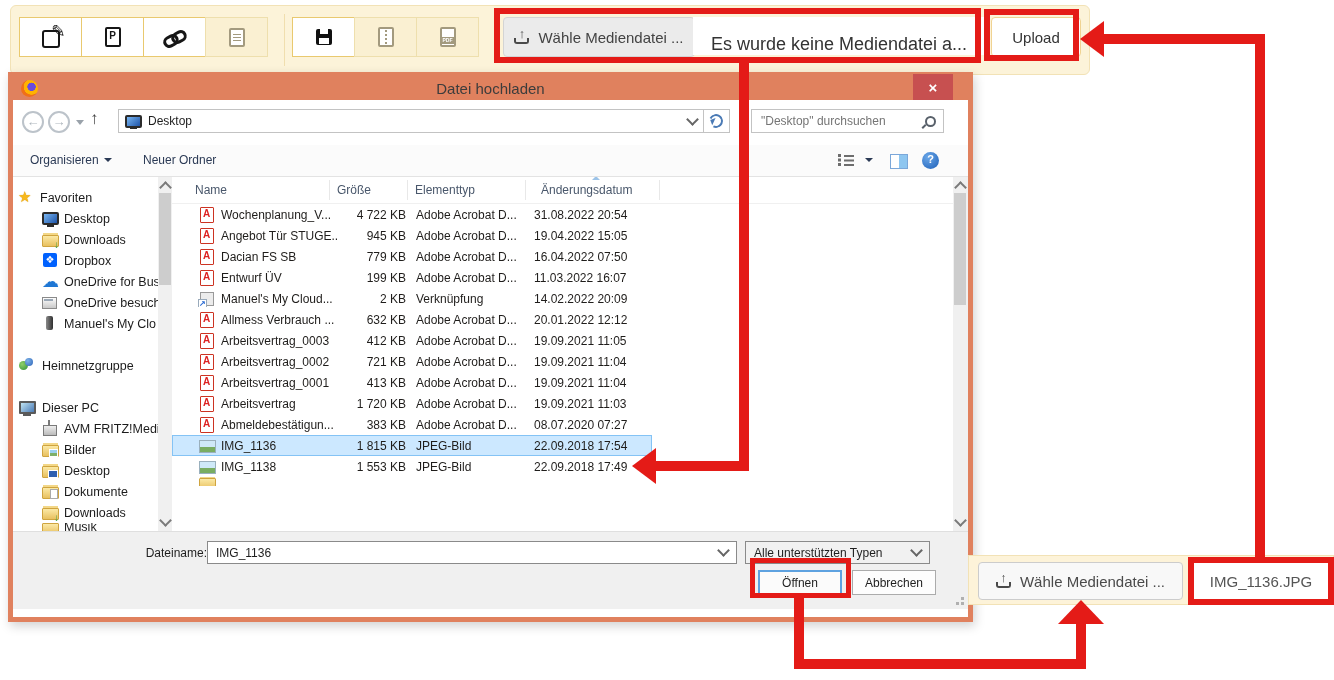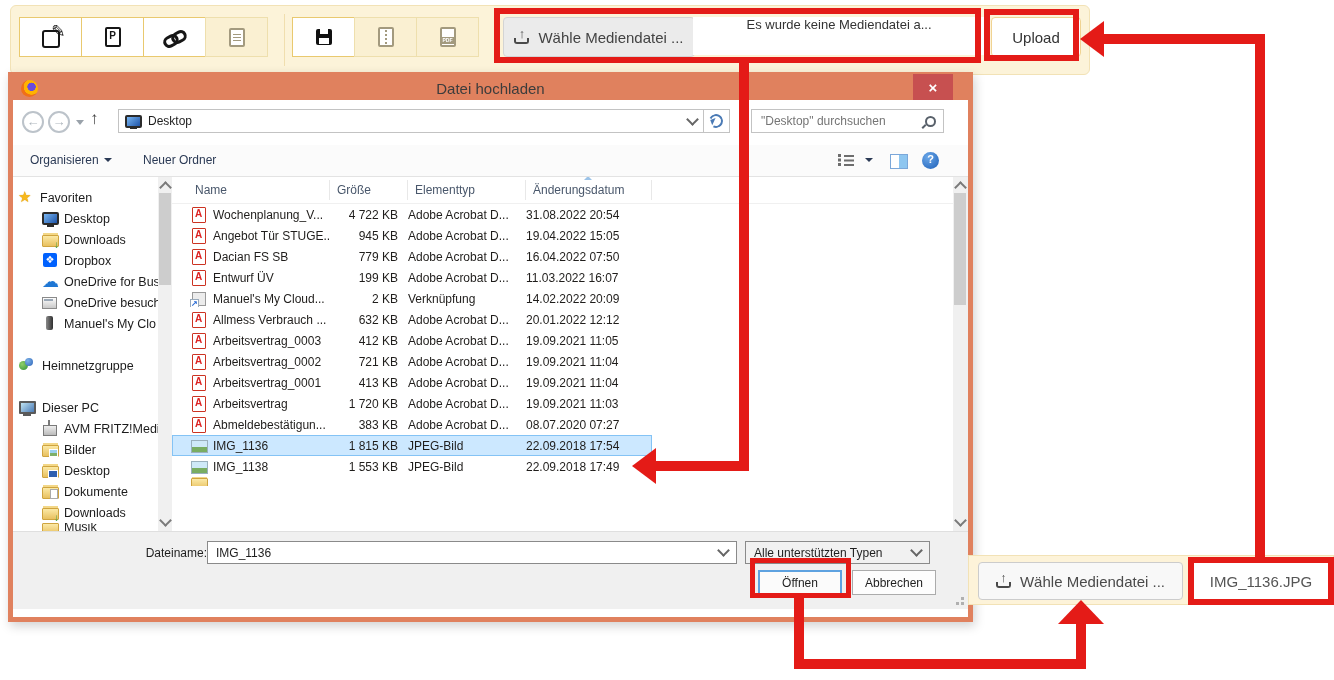--- a/index.html
+++ b/index.html
@@ -9,21 +9,21 @@
 
   
   .top-toolbar{left:10px;top:5px;width:1078px;height:68px;background:#fcf3d9;border:1px solid #f2e2b6;border-radius:6px;}
   .btn-group{position:absolute;top:11px;display:flex;}
   .grp-edit{left:9px;}
   .grp-export{left:282px;}
   .tb-btn{width:61px;height:38px;background:#fff;border:1px solid #e9c96f;margin-left:-1px;display:flex;align-items:center;justify-content:center;}
   .tb-btn.off{background:#faf0d2;border-color:#eedfad;}
   .group-sep{left:273px;top:8px;width:1px;height:52px;background:#f0deae;}
   .choose-top{left:492px;top:11px;width:190px;height:38px;background:#ebebeb;border:1px solid #d4d4d4;border-radius:4px;display:flex;align-items:center;justify-content:center;gap:9px;font-size:15px;color:#434343;}
-  .status-box{left:682px;top:11px;width:292px;height:38px;background:#fff;display:flex;align-items:flex-start;justify-content:center;font-size:13px;color:#333;}
+  .status-box{left:682px;top:11px;width:292px;height:38px;background:#fff;display:flex;align-items:flex-end;justify-content:center;font-size:18px;color:#333;}
   .upload-btn{left:980px;top:11px;width:88px;height:38px;background:#fff;border:1px solid #f0d392;border-radius:4px;display:flex;align-items:center;justify-content:center;font-size:15px;color:#333;}
 
   
   .ico{display:inline-block;position:relative;}
   .edit-icon{width:14px;height:14px;border:2px solid #161616;border-radius:3px;margin-top:3px;}
   .edit-icon::after{content:"\270E";position:absolute;top:-11px;right:-8px;font-size:17px;color:#161616;}
   .page-p-icon{width:12px;height:16px;border:2px solid #161616;border-radius:2px;}
   .page-p-icon::after{content:"P";position:absolute;left:0;right:0;top:1px;text-align:center;font-weight:bold;font-size:10px;color:#161616;}
   .link-icon{width:24px;height:16px;}
   .link-icon::before,.link-icon::after{content:"";position:absolute;width:10px;height:6px;border:3px solid #161616;border-radius:6px;}
@@ -118,24 +118,24 @@
   .sb-thumb{position:absolute;left:1px;width:12px;background:#cdcdcd;}
   .side-thumb{top:16px;height:92px;}
   .file-thumb{top:16px;height:112px;}
 
   .filearea{flex:1;position:relative;overflow:hidden;}
   .col-headers{display:flex;height:26px;padding-left:16px;font-size:12px;color:#49576b;align-items:center;border-bottom:1px solid #f0f0f0;position:relative;}
   .col{box-sizing:border-box;padding-left:7px;border-right:1px solid #e8e8e8;height:20px;line-height:20px;}
   .col.c-name{width:142px;}
   .col.c-size{width:78px;}
   .col.c-type{width:118px;}
-  .col.c-date{width:126px;position:relative;}
+  .col.c-date{width:126px;position:relative;margin-left:8px;}
   .sort-glyph{position:absolute;top:-4px;left:58px;width:0;height:0;border-left:4px solid transparent;border-right:4px solid transparent;border-bottom:4px solid #9cc3e8;}
   .rows{width:480px;}
-  .file-row{display:grid;grid-template-columns:142px 78px 118px 126px;padding-left:16px;height:21px;align-items:center;font-size:12px;color:#1f1d1b;}
+  .file-row{display:grid;grid-template-columns:142px 78px 118px 126px;padding-left:24px;height:21px;align-items:center;font-size:12px;color:#1f1d1b;}
   .file-row.selected{background:#cce8ff;outline:1px solid #84c3f5;outline-offset:-1px;}
   .file-row.clipped{height:9px;overflow:hidden;}
   .cell{white-space:nowrap;overflow:hidden;}
   .cell.name{display:flex;align-items:center;gap:6px;padding-left:3px;}
   .cell.size{text-align:right;padding-right:10px;}
   .fico{display:inline-block;position:relative;width:16px;height:16px;flex:0 0 16px;}
   .pdf-file-icon::before{content:"";position:absolute;left:1px;top:0;width:12px;height:14px;background:#fff;border:1px solid #cc3322;border-radius:1px;}
   .pdf-file-icon::after{content:"A";position:absolute;left:1px;top:1px;width:13px;text-align:center;font-weight:bold;font-size:10px;color:#d22;}
   .ppt-file-icon::before{content:"";position:absolute;left:0;top:1px;width:14px;height:13px;background:#d04727;border-radius:2px;}
   .ppt-file-icon::after{content:"P";position:absolute;left:0;top:1px;width:14px;text-align:center;color:#fff;font-weight:bold;font-size:10px;line-height:13px;}

